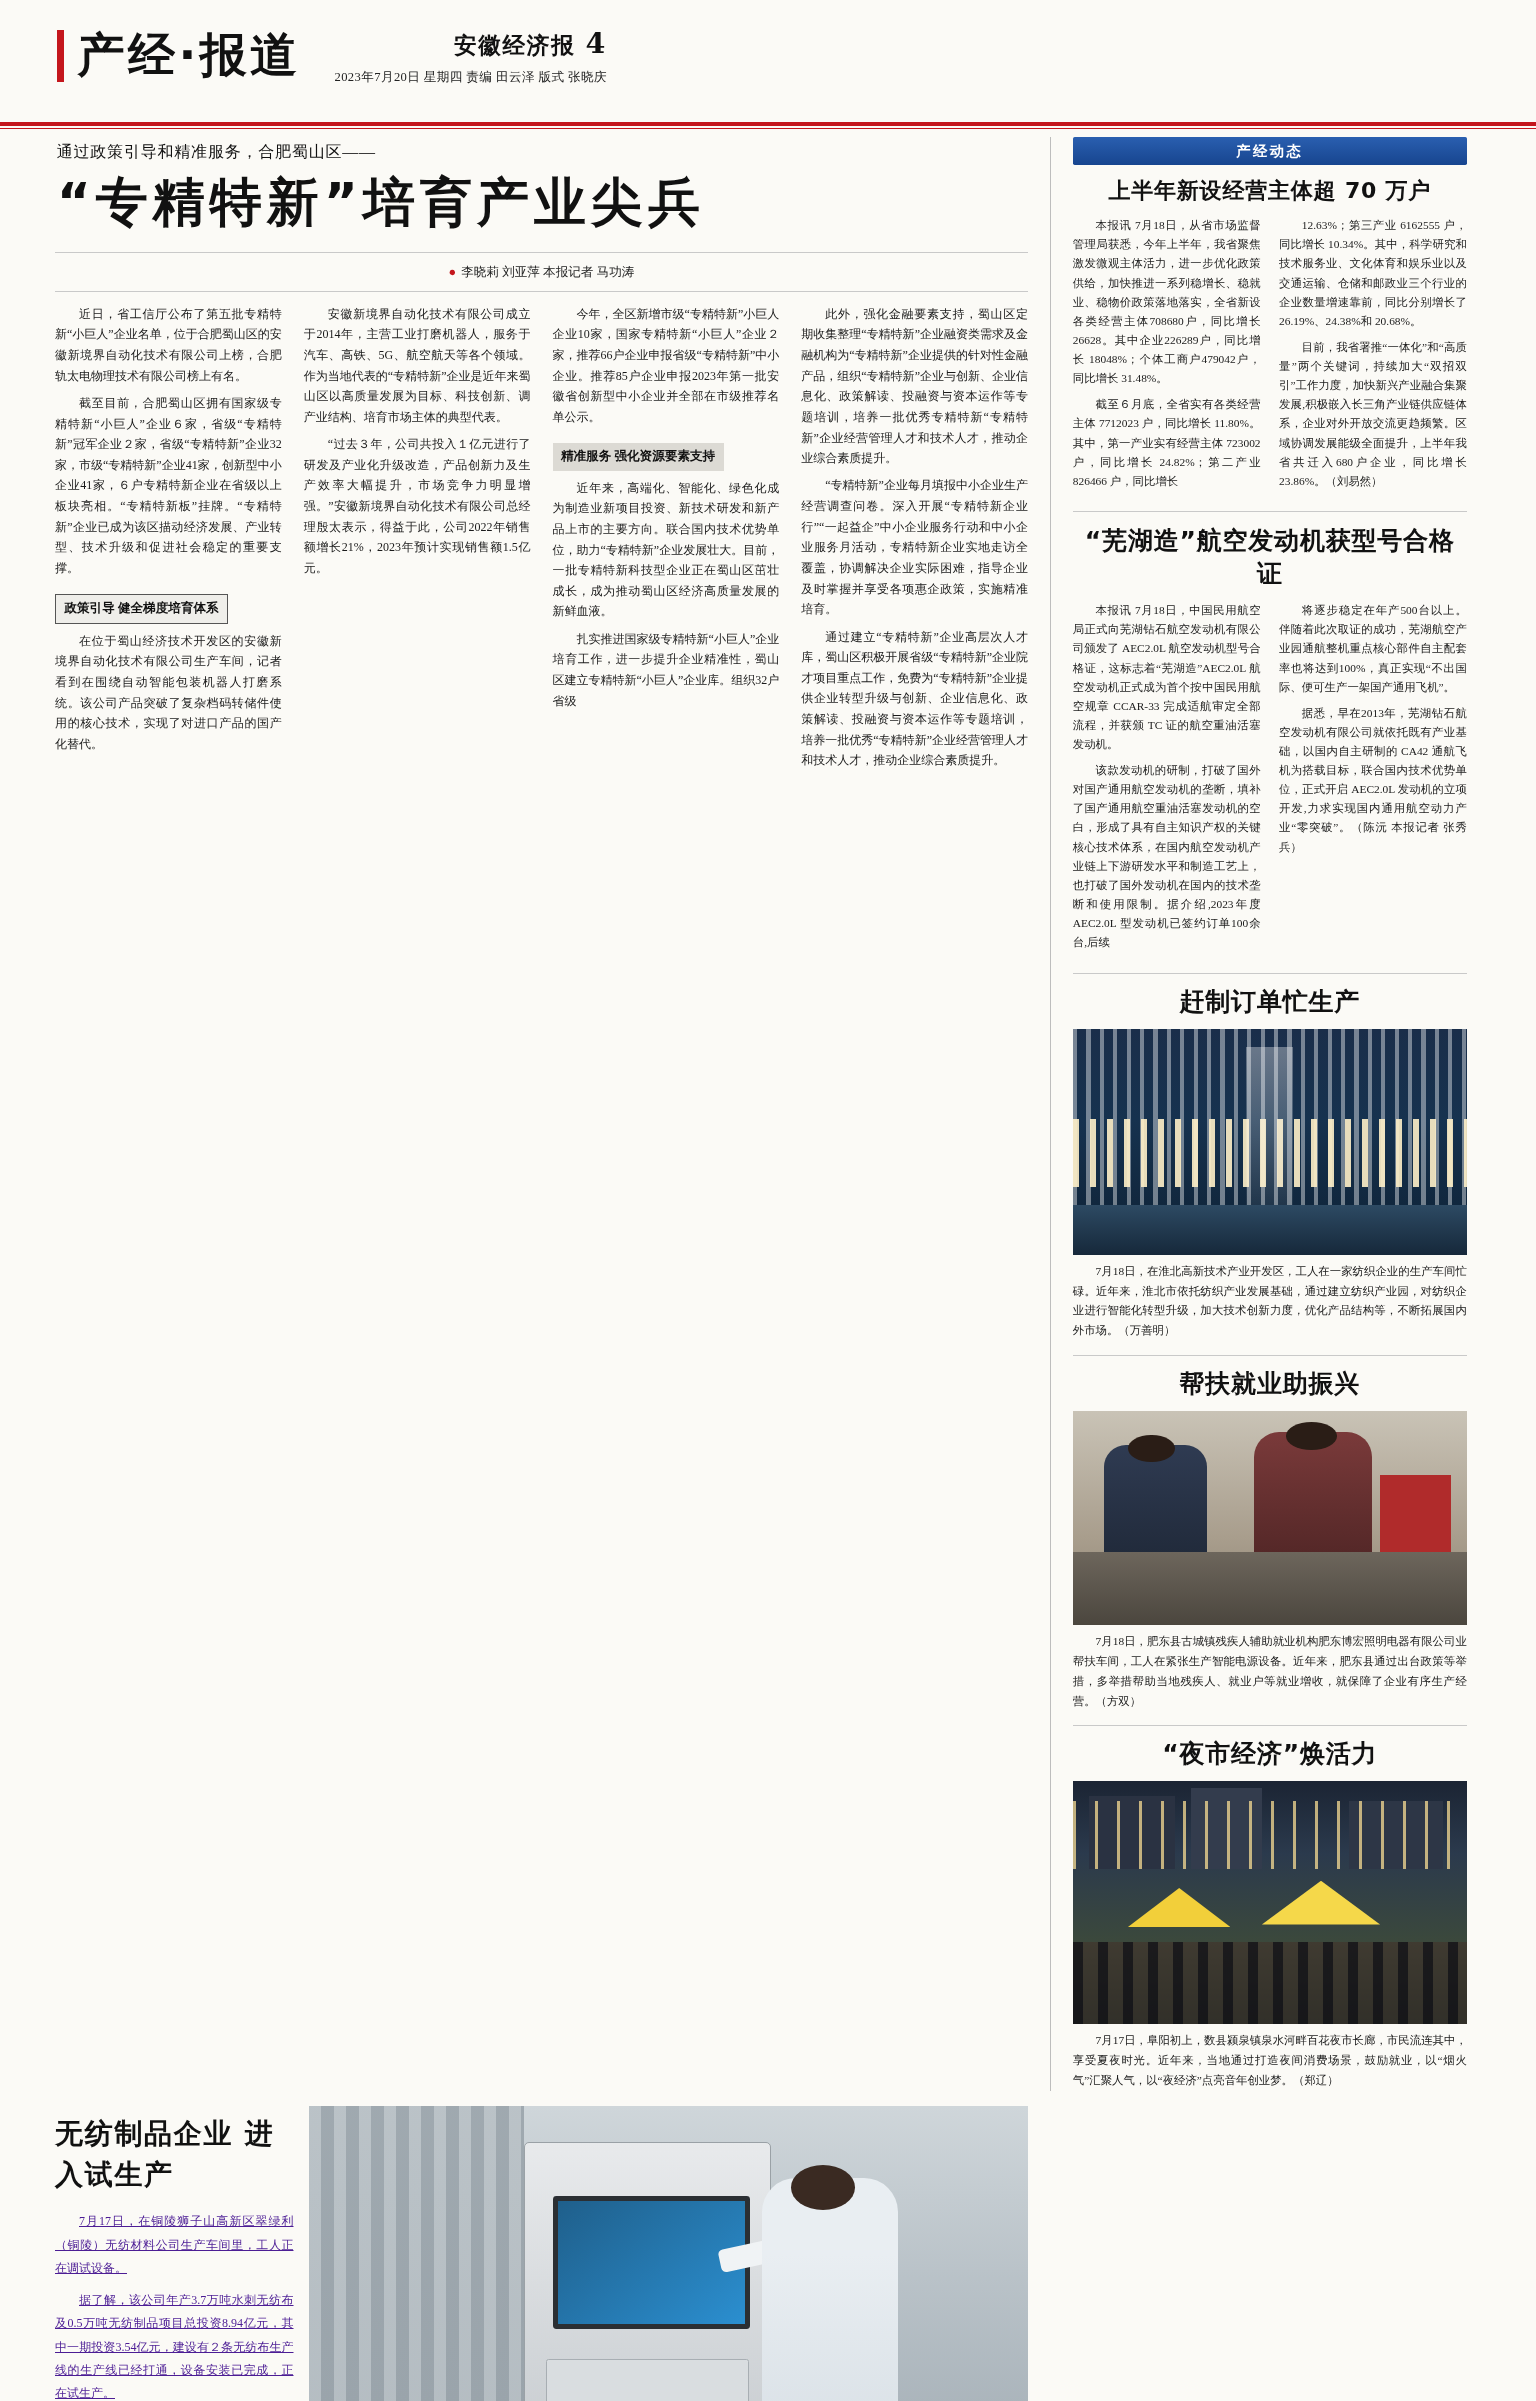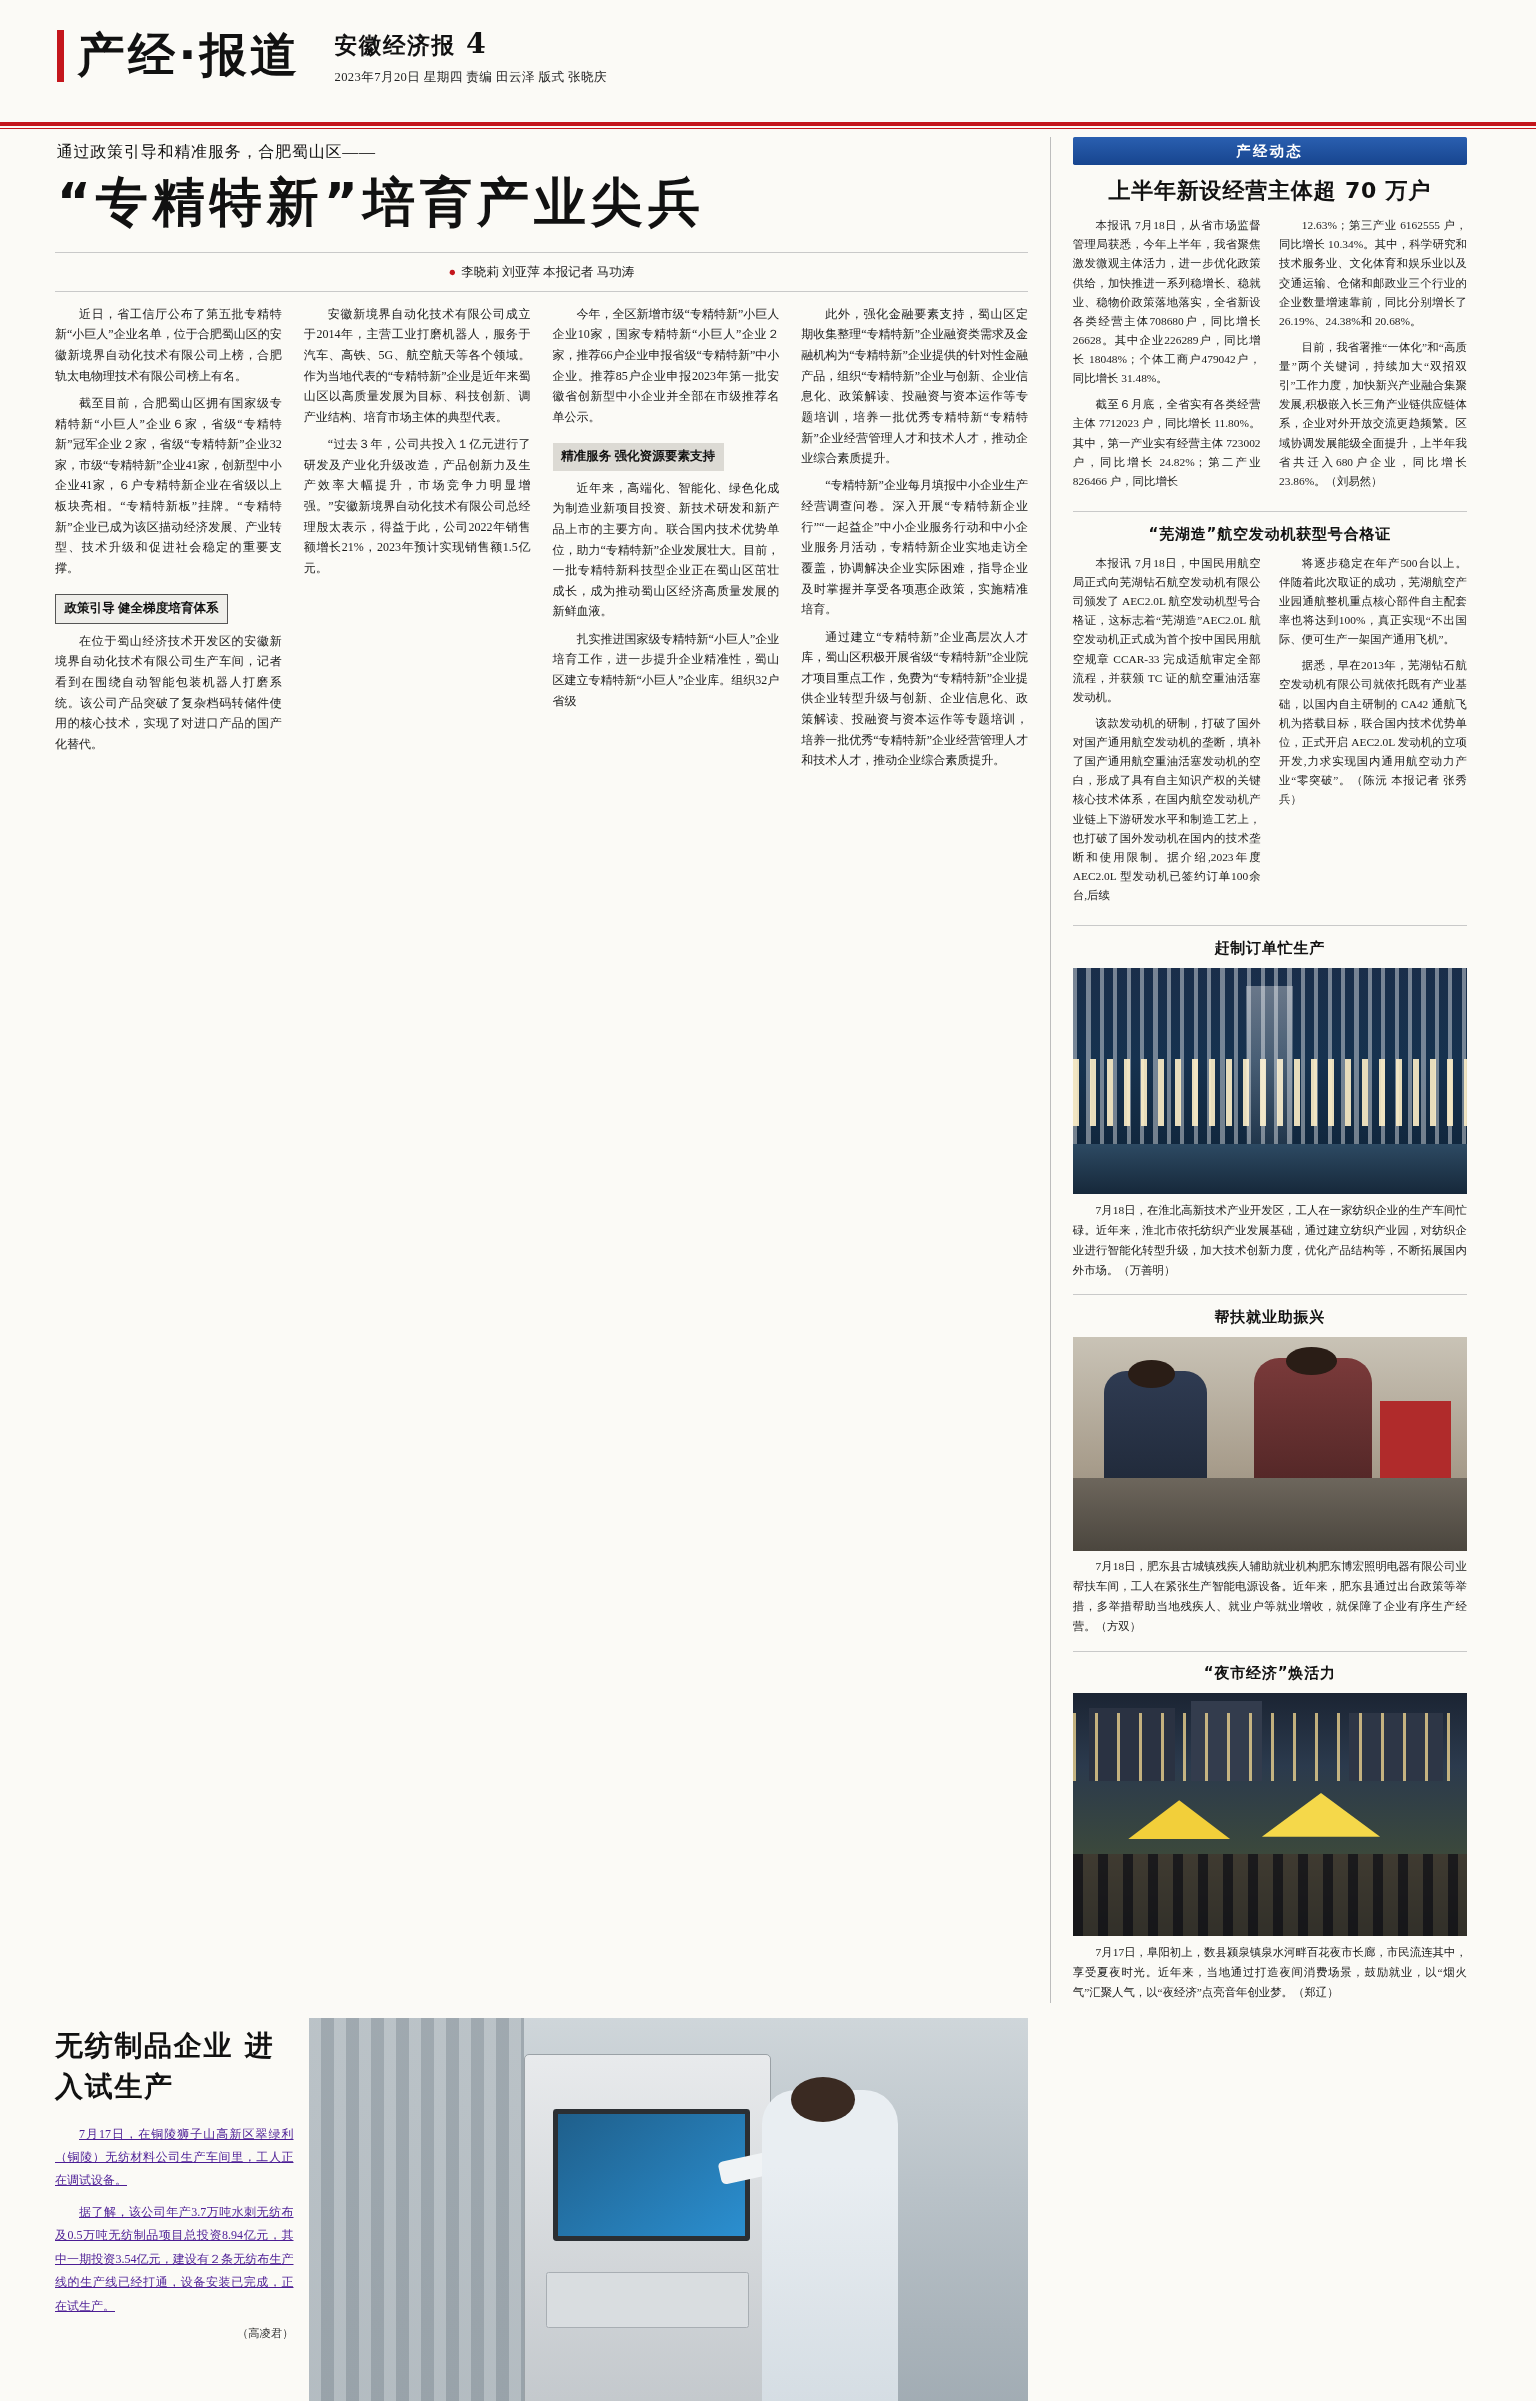--- a/index.html
+++ b/index.html
@@ -1,20 +1,20 @@
 <!DOCTYPE html>
 <html style="font-size:13.4px"><head>
 <meta charset="utf-8">
 <style>
   html,body{margin:0;padding:0;background:#cfcfcf;}
   body{font-family:"Liberation Serif","DejaVu Serif",serif;}
   #page{width:1537px;height:2401px;background:#fbfaf6;position:relative;margin:0 auto;overflow:hidden;}
 
   
-  .masthead{position:relative;height:124px;padding:0 55px;}
+  .masthead{position:relative;height:124px;padding:0 55px;text-align:right;}
   .mh-inner{display:flex;align-items:flex-end;height:99px;}
   .mh-title{font-family:"DejaVu Sans","Liberation Sans",sans-serif;font-weight:bold;font-size:47px;letter-spacing:3.4px;color:#111;padding-bottom:11.7px;}
   .mh-red{width:7.5px;height:52px;background:#c4161c;margin:0 13.4px 17px 1.7px;}
   .mh-meta{padding-bottom:13.4px;}
   .mh-paper{font-family:"DejaVu Serif","Liberation Serif",serif;font-weight:bold;font-size:22.6px;color:#111;letter-spacing:1.7px;}
   .mh-paper .pg{font-size:28.5px;margin-left:10px;}
   .mh-sub{font-size:12.6px;color:#222;margin-top:7.5px;letter-spacing:0.4px;}
   .mh-rule{position:absolute;left:0;right:0;top:122px;height:4.2px;background:#c4161c;}
   .mh-rule2{position:absolute;left:0;right:0;top:128px;height:0.8px;background:#c4161c;}
 
@@ -36,21 +36,21 @@
   .col{flex:1;font-size:12px;line-height:1.72;color:#1a1a1a;text-align:justify;}
   .col p{margin:0 0 6.7px 0;text-indent:2em;}
 
   .boxlabel{display:inline-block;border:0.8px solid #555;padding:3.4px 8.4px;font-size:12.6px;font-weight:bold;color:#111;background:#efeeea;margin:8.4px 0 6.7px 0;}
   .boxlabel2{display:inline-block;font-size:12.6px;font-weight:bold;color:#111;background:#dcdad4;padding:3.4px 8.4px;margin:8.4px 0 6.7px 0;}
 
   
   .banner{background:#1f4e9c;color:#fff;text-align:center;font-size:14.3px;font-weight:bold;letter-spacing:2.5px;padding:4.2px 0;border-radius:1.7px;margin-bottom:11.7px;
     background:linear-gradient(#2a5fb0,#17458f);}
   .rh{font-family:"DejaVu Sans","Liberation Sans",sans-serif;font-weight:bold;font-size:22px;text-align:center;color:#111;letter-spacing:0.8px;margin:3.4px 0 10px 0;line-height:1.35;}
-  .rh-sm{font-size:15px;}
+  .rh-sm{font-size:25px;}
   .two{display:flex;gap:18.5px;}
   .two .col{font-size:11.4px;line-height:1.68;}
   .sep{height:0.8px;background:#c9c9c9;margin:13.4px 0 11.7px 0;}
 
   
   .photoblock{display:flex;margin-top:15px;}
   .pb-text{width:239px;padding-right:15px;}
   .pb-title{font-family:"DejaVu Sans","Liberation Sans",sans-serif;font-weight:bold;font-size:28px;line-height:1.45;color:#111;letter-spacing:1.7px;margin:8.4px 0 15px 0;}
   .pb-body{font-size:12px;line-height:1.95;color:#4c1d95;text-align:justify;text-decoration:underline;}
   .pb-body p{margin:0 0 8.4px 0;text-indent:2em;}

